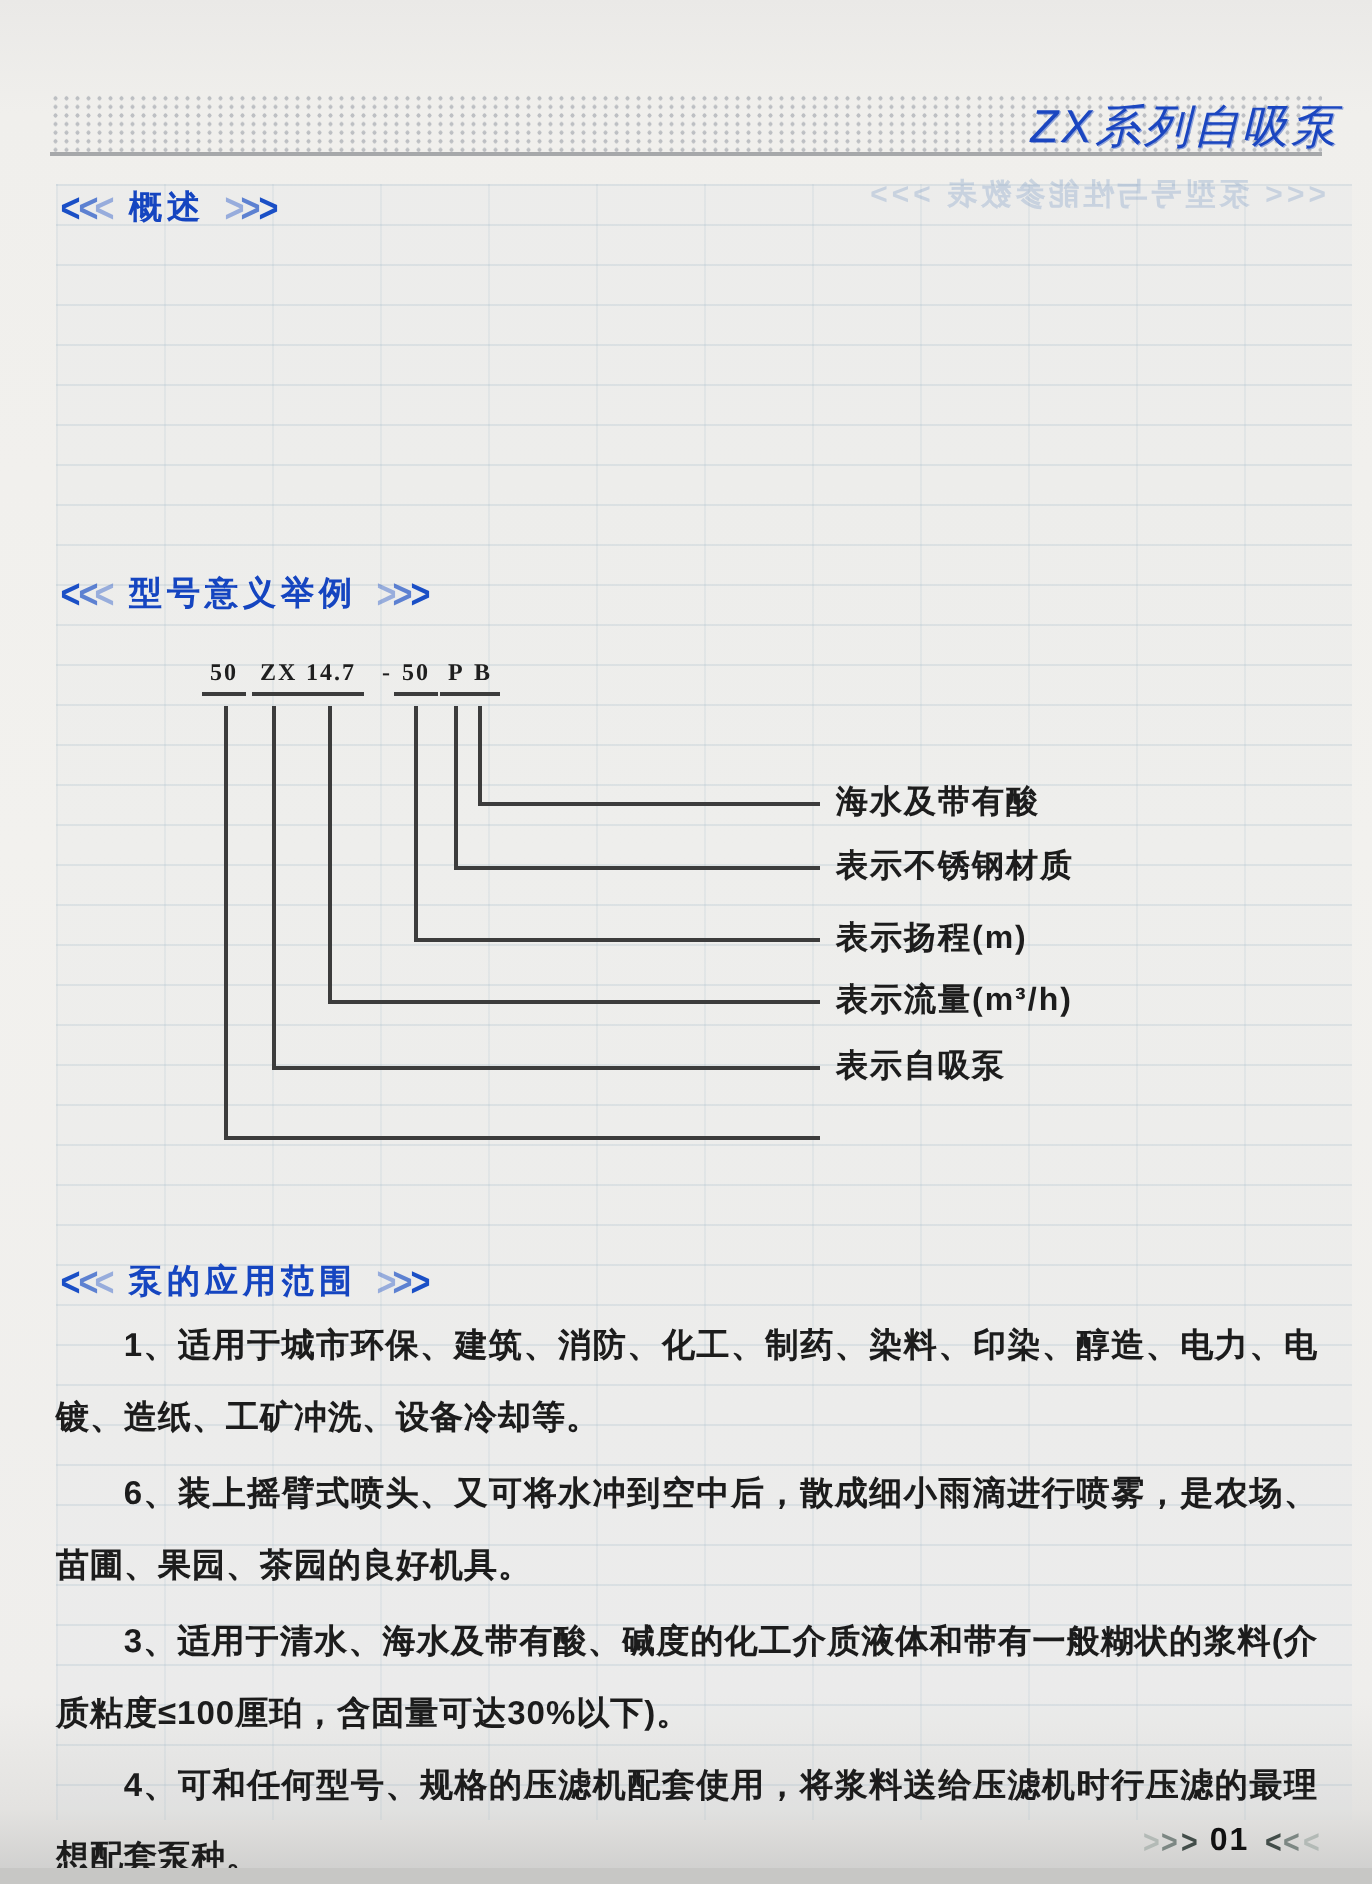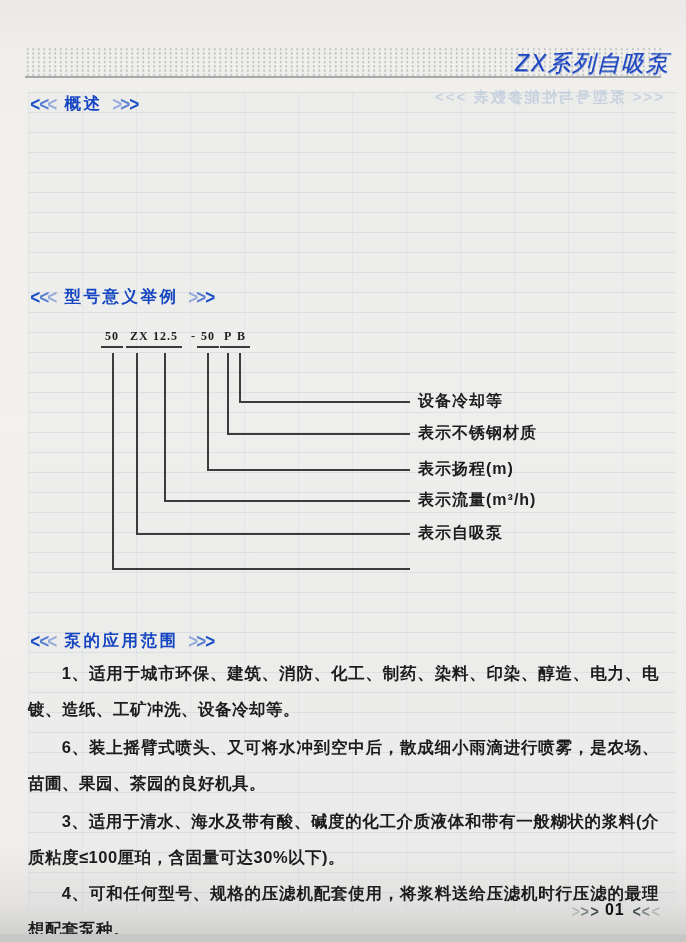--- a/index.html
+++ b/index.html
@@ -43,21 +43,21 @@
   .v-125{left:64px;height:147px;} .h-125{top:171px;left:64px;width:246px;}
   .v-zx{left:36px;height:180px;}  .h-zx{top:204px;left:36px;width:274px;}
   .v-50a{left:12px;height:215px;} .h-50a{top:239px;left:12px;width:298px;}
   .dlabel{position:absolute;left:318px;font-family:"Liberation Sans",sans-serif;
     font-size:16px;font-weight:600;color:#1d1d1d;letter-spacing:1px;white-space:nowrap;}
   .dl0{top:62px;} .dl1{top:94px;} .dl2{top:130px;} .dl3{top:161px;} .dl4{top:194px;font-family:Liberation Mono, monospace;} .dl5{top:229px;}
   #h-overview{top:93px;} #h-model{top:286px;} #h-application{top:630px;}
   #footer{position:absolute;top:897px;right:26px;z-index:2;display:flex;align-items:center;}
   .fchv{font-size:15px;font-weight:900;font-style:italic;margin-left:1px;transform:scale(0.95,1.1);}
   .f1{color:#b3bab6;} .f2{color:#7c8783;} .f3{color:#424d49;}
-  #pagenum{font-size:16px;font-weight:bold;color:#101010;letter-spacing:1px;margin:4px 6px;}
+  #pagenum{font-size:16px;font-weight:bold;color:#101010;letter-spacing:1px;margin:15px 6px;}
   #scan-edge{position:absolute;left:0;bottom:0;width:686px;height:8px;background:#c7c7c5;z-index:3;}
 </style>
 </head>
 <body>
 
 <div id="page">
   <div id="bleed"></div>
   <div id="band"></div>
   <div id="title">ZX系列自吸泵</div>
   <div id="ghost">&lt;&lt;&lt; 泵型号与性能参数表 &gt;&gt;&gt;</div>
@@ -79,40 +79,40 @@
       <span class="chv l">&lt;</span>
     <span class="txt">型号意义举例</span>
     <span class="chv l">&gt;</span>
       <span class="chv m">&gt;</span>
       <span class="chv d">&gt;</span>
   </div>
 
   <div id="diagram">
     <span class="tok t0">50</span>
     <span class="tok t1">ZX</span>
-    <span class="tok t2">12.5</span>
+    <span class="tok t2">14.7</span>
     <span class="tok t3 nl">-</span>
     <span class="tok t4">50</span>
     <span class="tok t5">P</span>
     <span class="tok t6">B</span>
 
     <div class="vline v-b"></div>
     <div class="hline h-b"></div>
     <div class="vline v-p"></div>
     <div class="hline h-p"></div>
     <div class="vline v-50b"></div>
     <div class="hline h-50b"></div>
     <div class="vline v-125"></div>
     <div class="hline h-125"></div>
     <div class="vline v-zx"></div>
     <div class="hline h-zx"></div>
     <div class="vline v-50a"></div>
     <div class="hline h-50a"></div>
 
-    <span class="dlabel dl0">设备冷却等</span>
+    <span class="dlabel dl0">海水及带有酸</span>
     <span class="dlabel dl1">表示不锈钢材质</span>
     <span class="dlabel dl2">表示扬程(m)</span>
     <span class="dlabel dl3">表示流量(m³/h)</span>
     <span class="dlabel dl4">表示自吸泵</span>
   </div>
 
   <div class="sec-head" id="h-application">
     <span class="chv d">&lt;</span>
       <span class="chv m">&lt;</span>
       <span class="chv l">&lt;</span>

